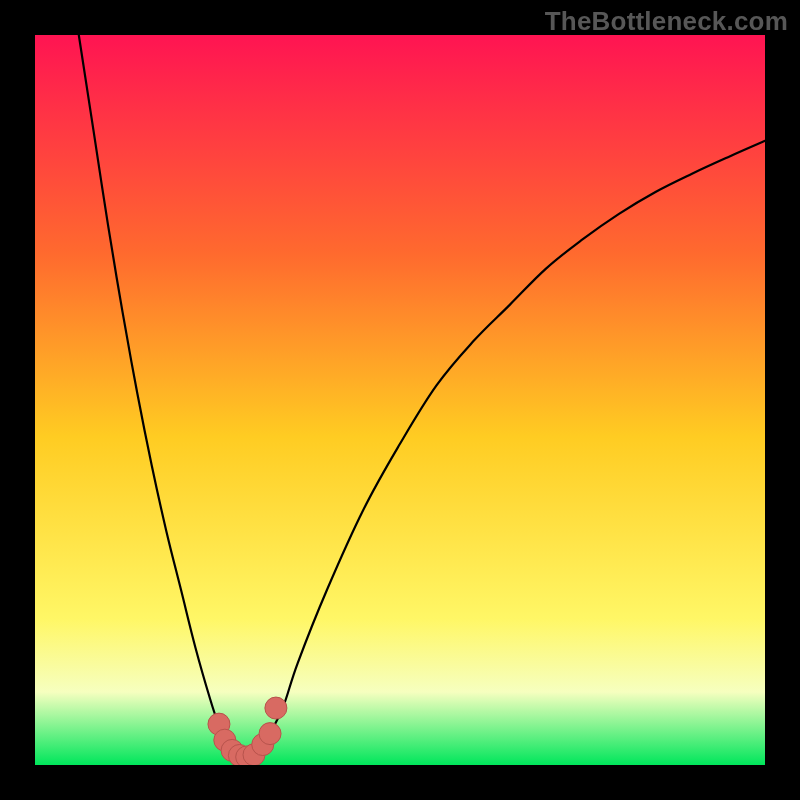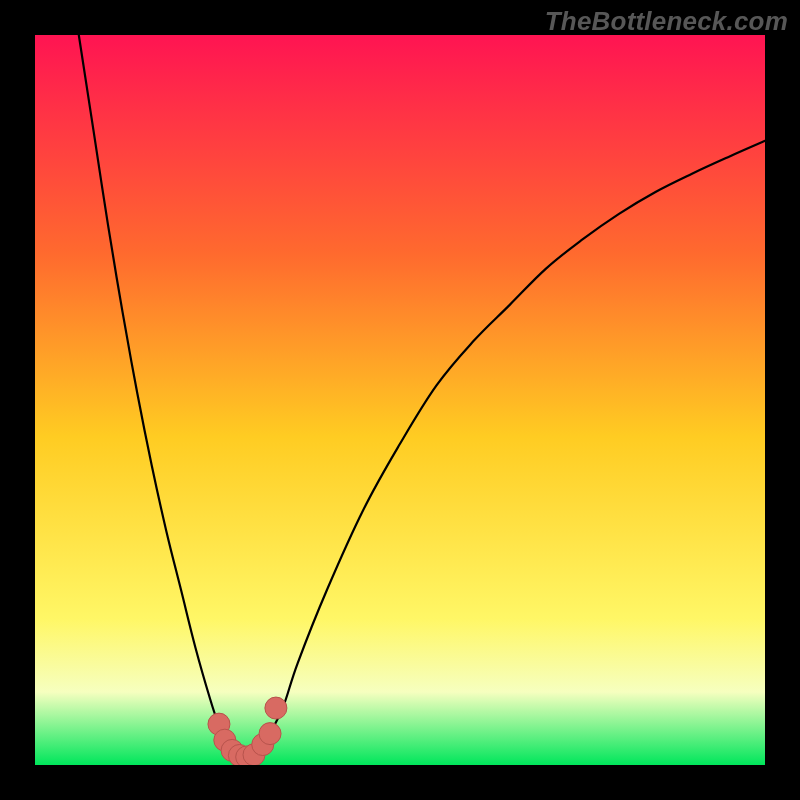--- a/index.html
+++ b/index.html
@@ -27,21 +27,20 @@
   }
   .watermark {
     position: absolute;
     top: 6px;
     right: 12px;
     font-family: Arial, Helvetica, sans-serif;
     font-size: 26px;
     font-weight: 600;
     color: #575757;
     letter-spacing: 0.2px;
-    font-style: italic;
   }
   svg { display: block; }
 </style>
 </head>
 <body>
 
 <div class="frame">
 
   <div class="plot">
     <svg id="chart-svg" width="730" height="730" viewBox="0 0 730 730">

